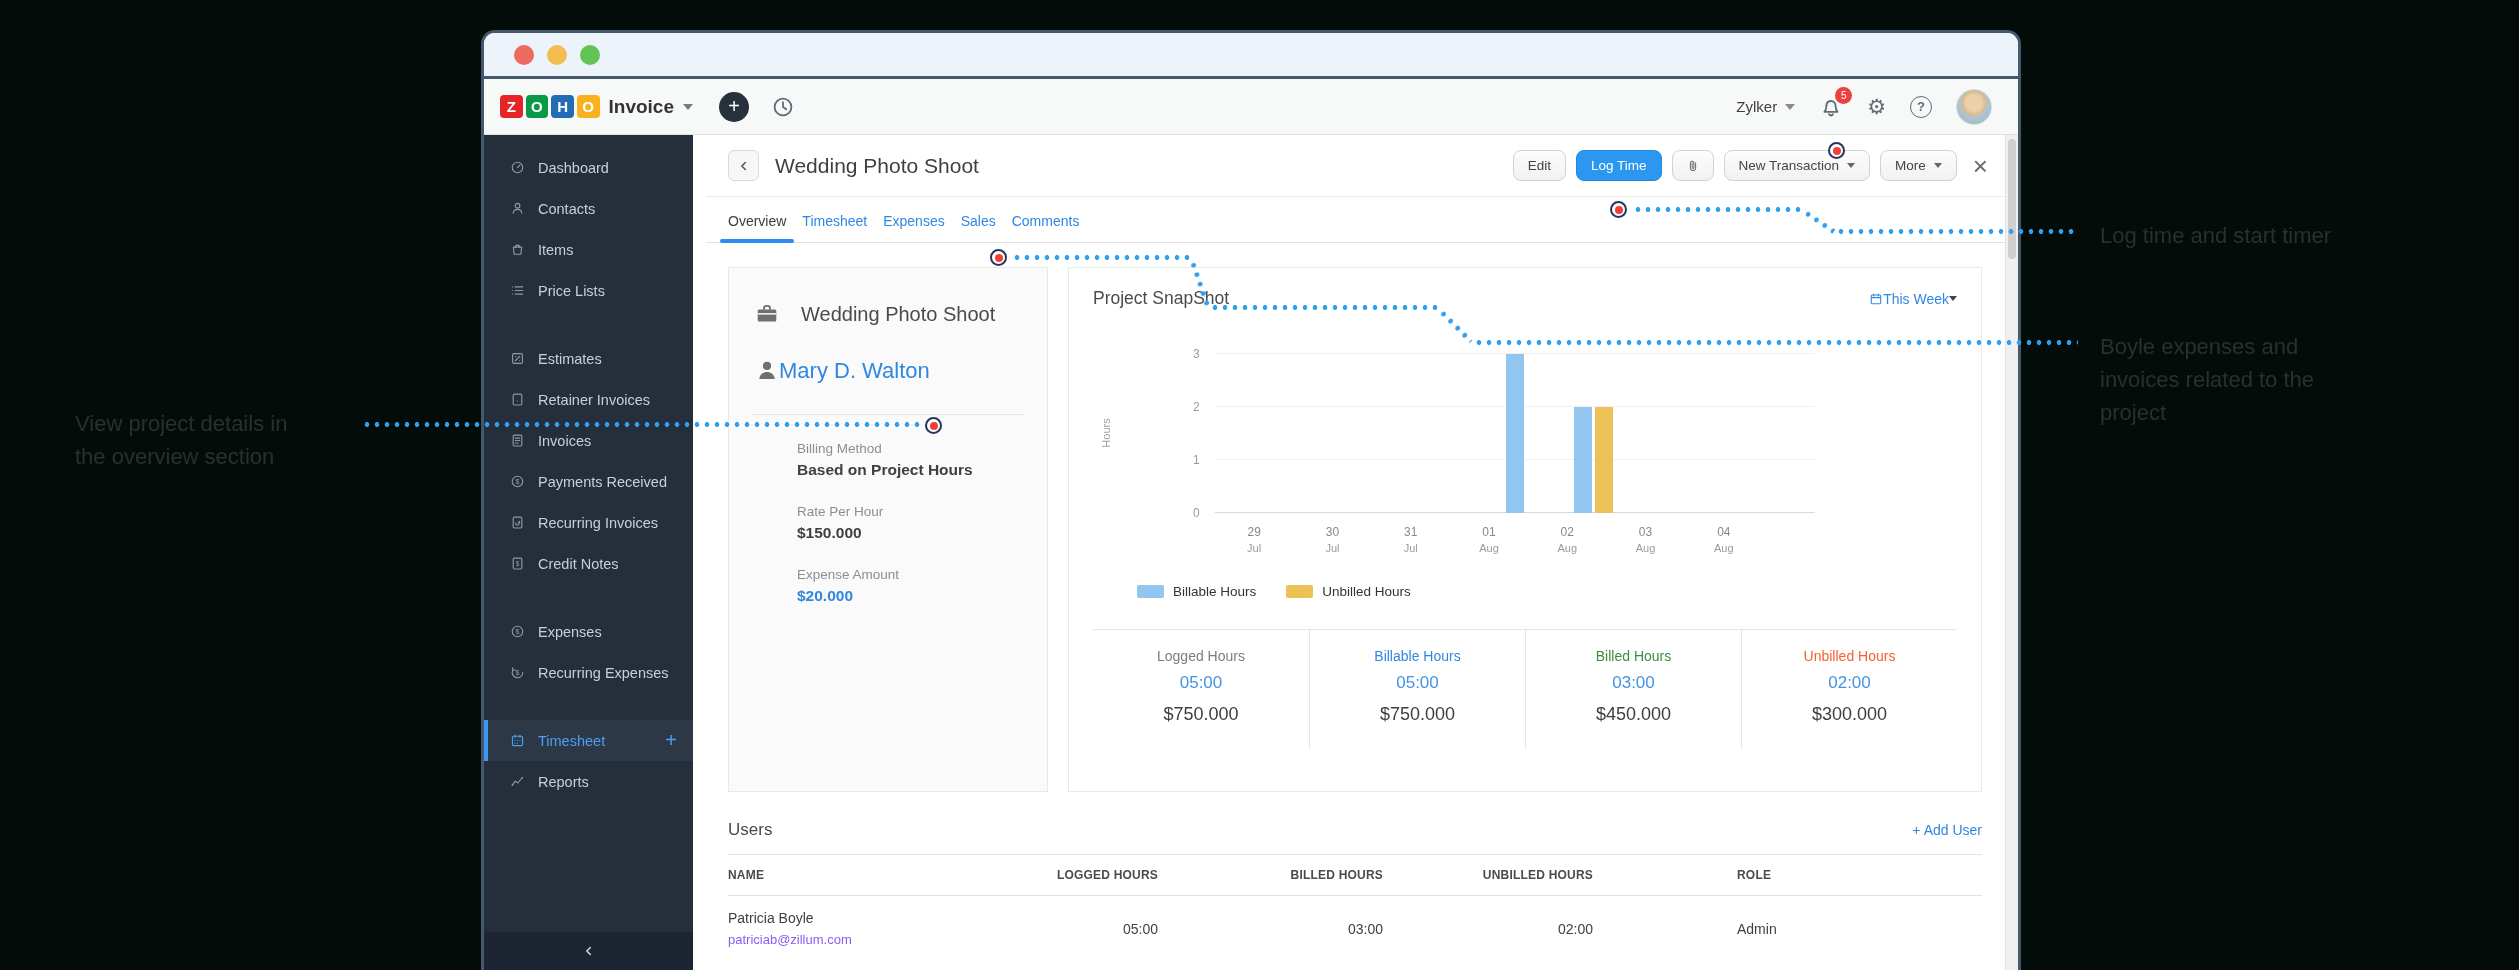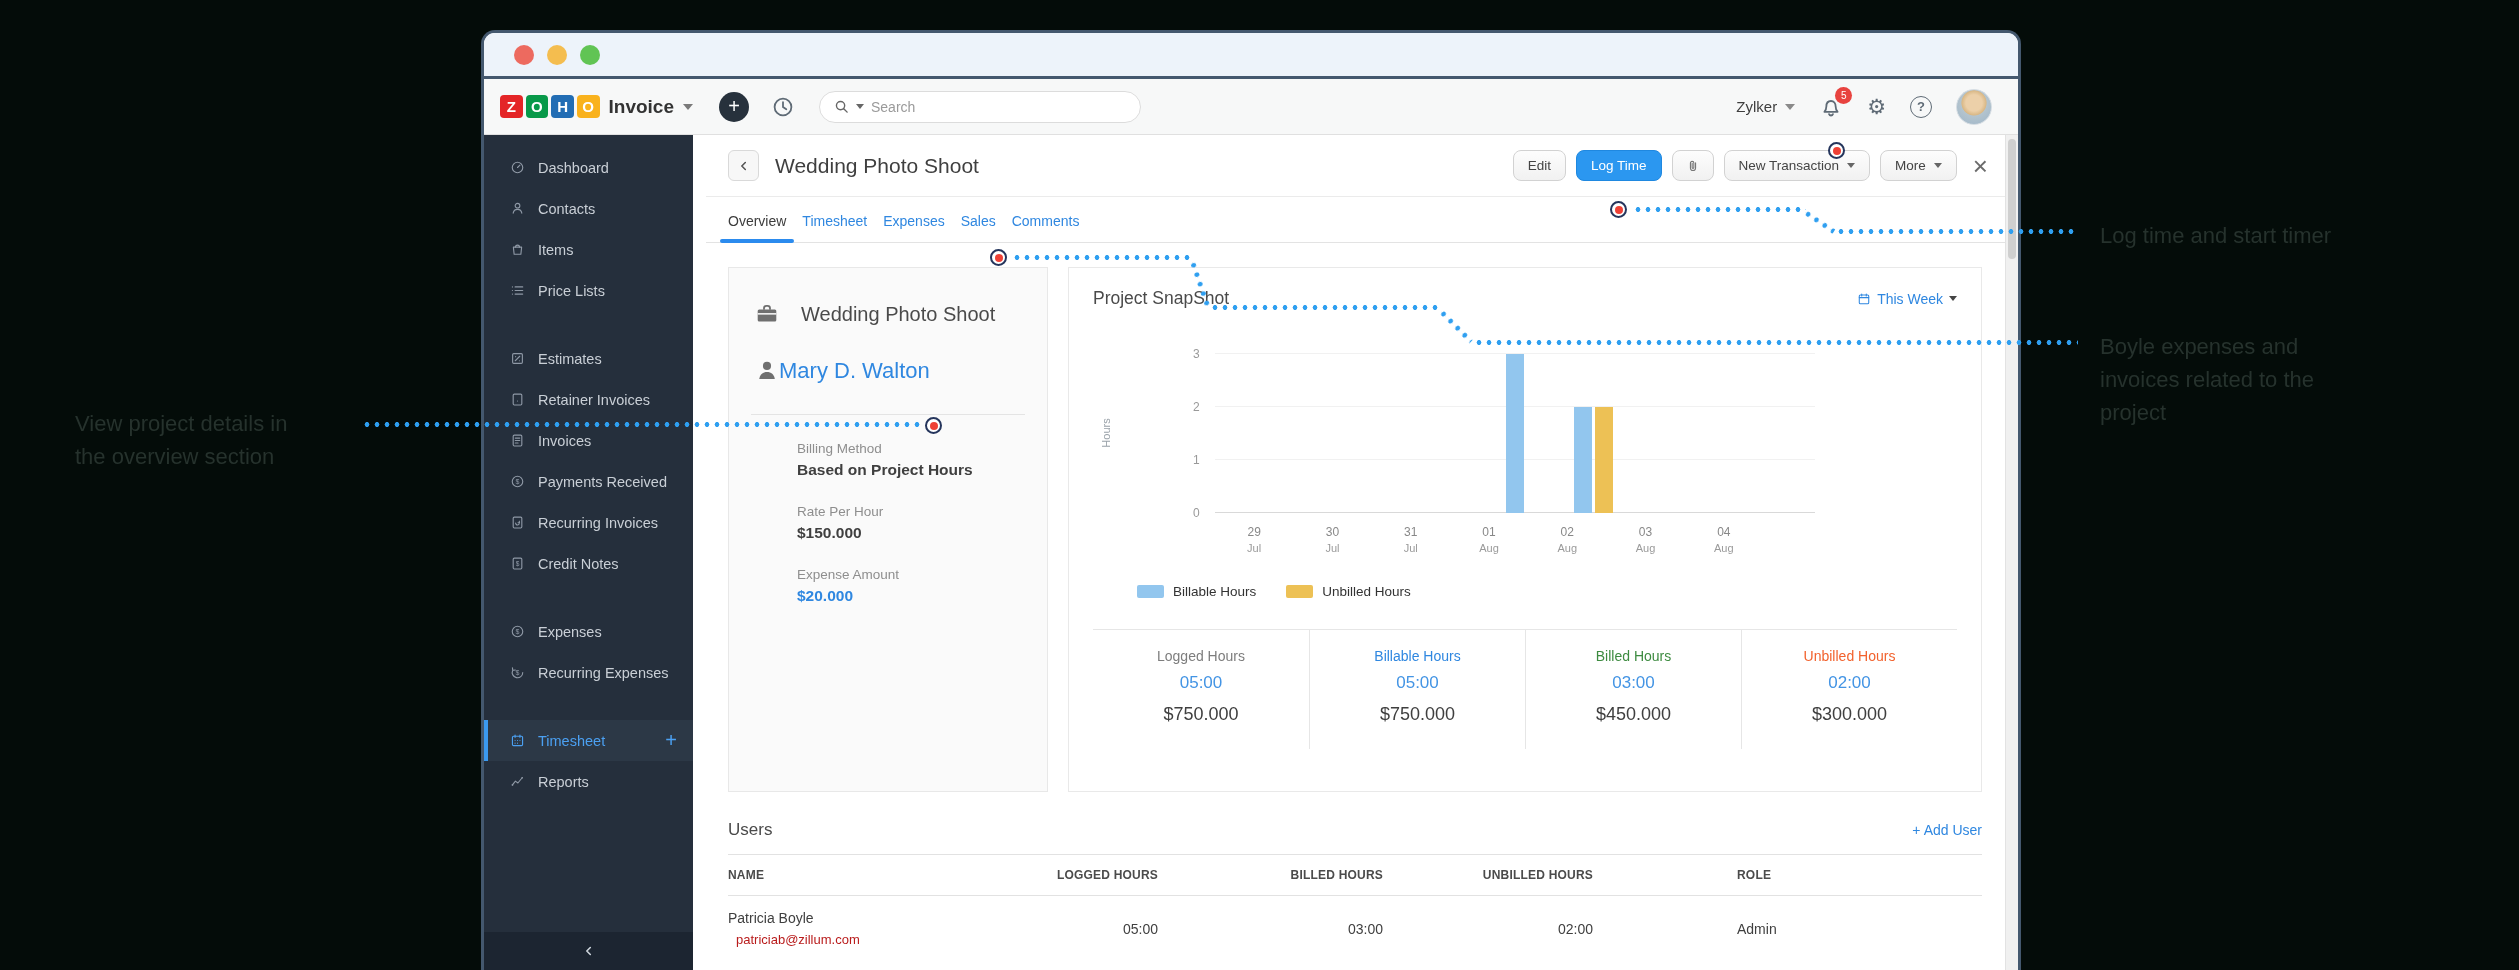--- a/index.html
+++ b/index.html
@@ -94,21 +94,21 @@
   .proj-client { font-size:22px; color:#2f87e0; cursor:pointer; }
   .proj-divider { border-top:1px solid #e4e4e4; margin:30px -4px 0; }
   .fields { margin-top:26px; padding-left:42px; display:flex; flex-direction:column; gap:25px; }
   .field-label { font-size:13.5px; color:#8e8e8e; margin-bottom:5px; }
   .field-value { font-size:15.5px; font-weight:bold; color:#3f3f3f; }
   .field-value.blue { color:#2f87e0; }
 
   .chart-card { flex:1; height:525px; border:1px solid #e9e9e9; background:#fff; padding:20px 24px 0; }
   .chart-head { display:flex; align-items:center; justify-content:space-between; }
   .chart-title { font-size:17.5px; color:#4a4a4a; }
-  .range-pick { display:flex; align-items:center; gap:6px; color:#2f87e0; font-size:14px; cursor:pointer; }
+  .range-pick { display:flex; align-items:center; color:#2f87e0; font-size:14px; cursor:pointer; }
   .chart-wrap { margin-top:44px; display:flex; align-items:stretch; }
   .ylab { width:26px; display:flex; align-items:center; justify-content:center; }
   .ylab span { transform:rotate(-90deg); font-size:11px; color:#9aa2a9; white-space:nowrap; }
   .plot { position:relative; width:600px; height:160px; margin-left:96px; }
   .gridline { position:absolute; left:0; right:0; height:1px; background:#f1f1f1; }
   .gridline.base { background:#d9d9d9; }
   .ytick { position:absolute; left:-22px; font-size:12px; color:#999; transform:translateY(7px); }
   .slots { position:absolute; inset:0; display:flex; padding:0 26px; }
   .slot { flex:1; display:flex; align-items:flex-end; justify-content:center; gap:3px; }
   .bar { width:18px; }
@@ -132,21 +132,21 @@
   .users-title { font-size:17px; color:#4a4a4a; }
   .add-user { font-size:14px; color:#2f87e0; cursor:pointer; }
   .utable { margin-top:14px; }
   .urow { display:grid; grid-template-columns:230px 200px 225px 210px 1fr; align-items:center; }
   .uhead { border-top:1px solid #e2e2e2; border-bottom:1px solid #e2e2e2; }
   .uhead .cell { font-size:12px; font-weight:bold; color:#4b4b4b; padding:13px 0; letter-spacing:.2px; }
   .cell.num { text-align:right; }
   .cell.role { padding-left:144px; }
   .udata .cell { padding-top:14px; font-size:14px; color:#3f3f3f; }
   .uname { font-size:14px; color:#3f3f3f; }
-  .uemail { font-size:13px; color:#b91c1c; margin-top:6px;margin-left:8px; }
+  .uemail { font-size:13px; color:#8b5cf6; margin-top:6px; }
 
   
   .ann-text { position:absolute; color:#26322d; font-size:22px; line-height:33px; z-index:5; }
   .dots { position:absolute; height:5px; z-index:6;
           background-image:radial-gradient(circle, #2f9ff0 2.3px, transparent 2.6px);
           background-size:10px 5px; background-repeat:repeat-x; transform-origin:left center; }
   .hotspot { position:absolute; width:17px; height:17px; border-radius:50%; border:2px solid #25355c;
              background:#fff; display:flex; align-items:center; justify-content:center; z-index:7; }
   .hotspot i { width:8px; height:8px; border-radius:50%; background:#ee4035; display:block; }
 
@@ -171,28 +171,20 @@
       <span class="logo-box" style="background: rgb(249, 178, 29);">O</span>
       <span class="logo-product">Invoice</span>
       <span class="logo-caret caret-down"></span>
     </div>
     <div class="hdr-plus">+</div>
     <div class="hdr-icon">
       <svg class="ic" width="24" height="24" viewBox="0 0 16 16" fill="none" stroke="currentColor" stroke-width="1.2" stroke-linecap="round">
         <circle cx="8" cy="8" r="5.6"></circle>
           <path d="M8 4.8V8l2.2 1.5"></path>
       </svg>
-    </div>
-    <div class="search-pill">
-      <svg class="ic" width="15" height="15" viewBox="0 0 16 16" fill="none" stroke="#666" stroke-width="1.5" stroke-linecap="round">
-        <circle cx="7" cy="7" r="4.4"></circle>
-          <path d="M10.4 10.4L14 14"></path>
-      </svg>
-      <span class="caret-sm"></span>
-      <input type="text" placeholder="Search" style="">
     </div>
     <div class="hdr-right">
       <div class="org">
         <span>Zylker</span>
         <span class="caret-down" style="border-top-color:#8a8a8a"></span>
       </div>
       <div class="bell-wrap">
         <svg class="ic" width="24" height="24" viewBox="0 0 16 16" fill="none" stroke="#5f6b76" stroke-width="1.2" stroke-linejoin="round">
           <path d="M3.6 11.2h8.8c-.9-1-1.3-1.8-1.3-3.5C11.1 5.5 9.9 4 8 4S4.9 5.5 4.9 7.7c0 1.7-.4 2.5-1.3 3.5z"></path>
           <path d="M6.7 12.8a1.4 1.4 0 002.6 0" stroke-linecap="round"></path>

